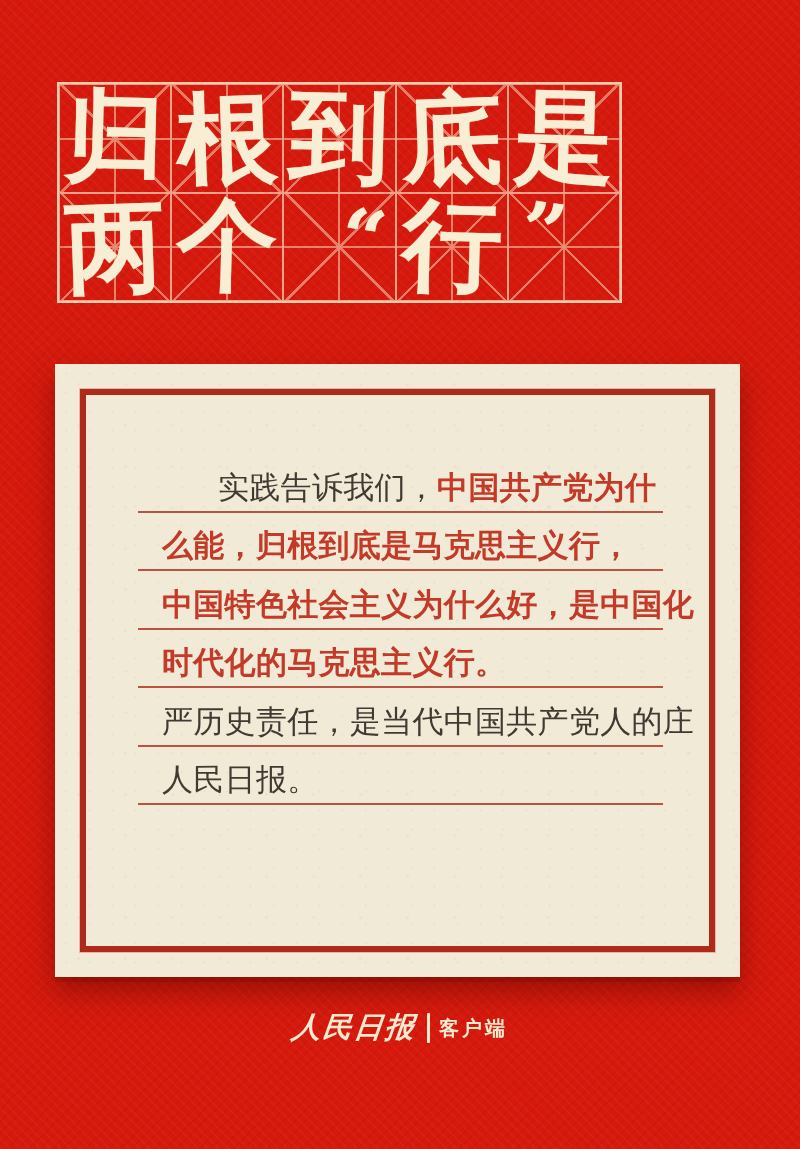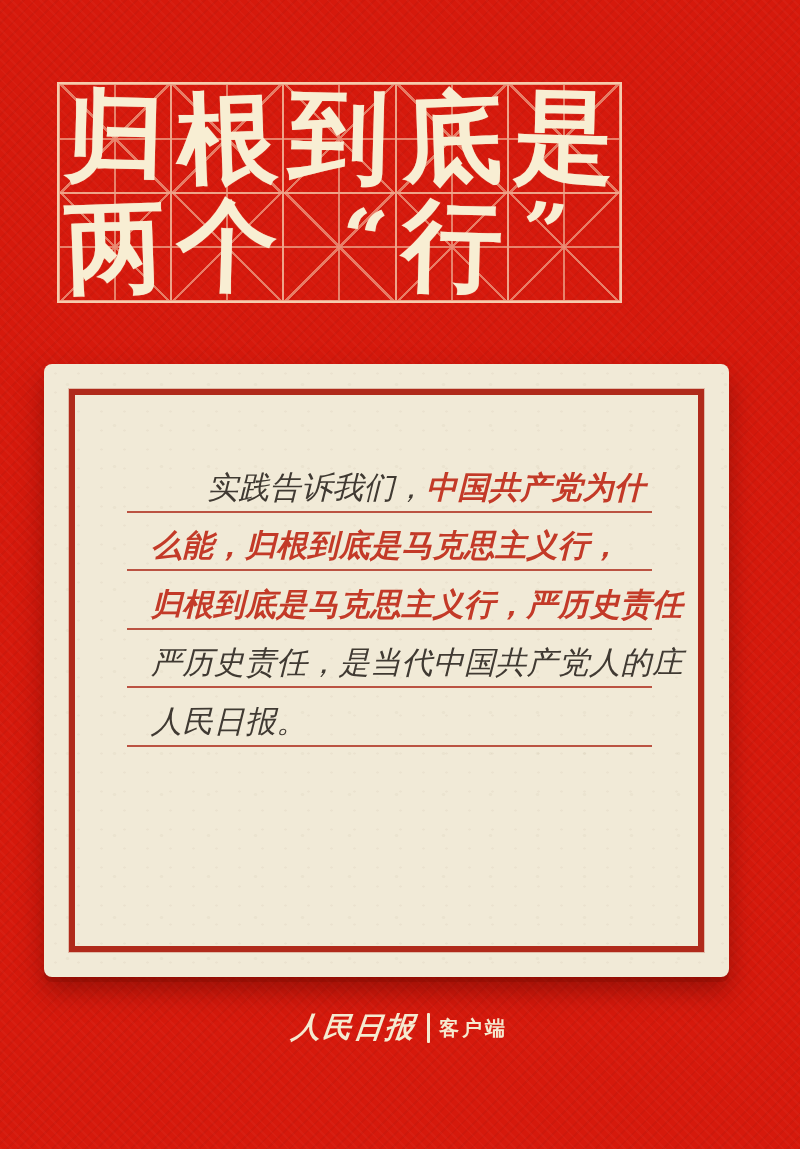--- a/index.html
+++ b/index.html
@@ -55,30 +55,29 @@
     transform:rotate(8deg);
   }
   .glyph.q-close{
     align-items:flex-start; justify-content:flex-start;
     font-size:78px; padding:2px 0 0 10px;
     transform:rotate(8deg);
   }
 
   
   .card{
-    position:absolute; left:44px; top:364px;
+    position:absolute; left:55px; top:364px;
     width:685px; height:613px;
     background-color:#f1ead7;
     background-image:
       radial-gradient(rgba(150,130,95,.07) 1px, transparent 1.6px),
       radial-gradient(rgba(120,100,70,.05) 1.2px, transparent 2.2px);
     background-size:23px 19px, 47px 41px;
-    border-radius:8px;
+    border-radius:0;
     box-shadow:0 14px 26px rgba(95,5,0,.5), 0 5px 0 rgba(150,14,4,.35);
-    font-style:italic;
   }
   .card-frame{
     position:absolute; inset:25px;
     border:6px solid #b02a1b;
     box-shadow:0 0 0 1px rgba(176,42,27,.25);
     pointer-events:none;
   }
   .text-block{
     position:absolute; left:83px; top:90px; width:525px;
   }
@@ -157,21 +156,24 @@
     <div class="card-frame"></div>
     <div class="text-block">
         <div class="line indent">
           <span class="seg-dark">实践告诉我们，</span>
           <span class="seg-red">中国共产党为什</span>
         </div>
         <div class="line">
           <span class="seg-red">么能，归根到底是马克思主义行，</span>
         </div>
         <div class="line">
-          <span class="seg-red">归根到底是马克思主义行，严历史责任</span>
+          <span class="seg-red">中国特色社会主义为什么好，是中国化</span>
+        </div>
+        <div class="line">
+          <span class="seg-red">时代化的马克思主义行。</span>
         </div>
         <div class="line">
           <span class="seg-dark">严历史责任，是当代中国共产党人的庄</span>
         </div>
         <div class="line">
           <span class="seg-dark">人民日报。</span>
         </div>
       </div>
   </div>
 

